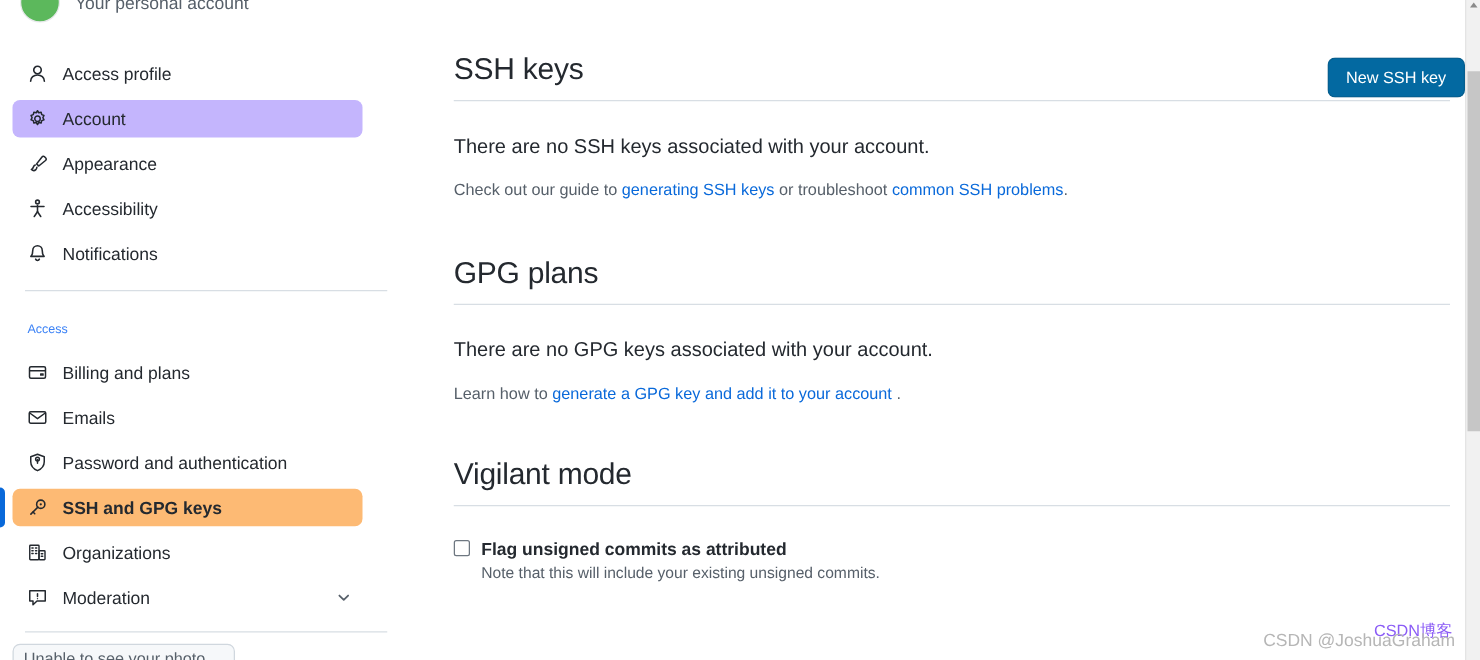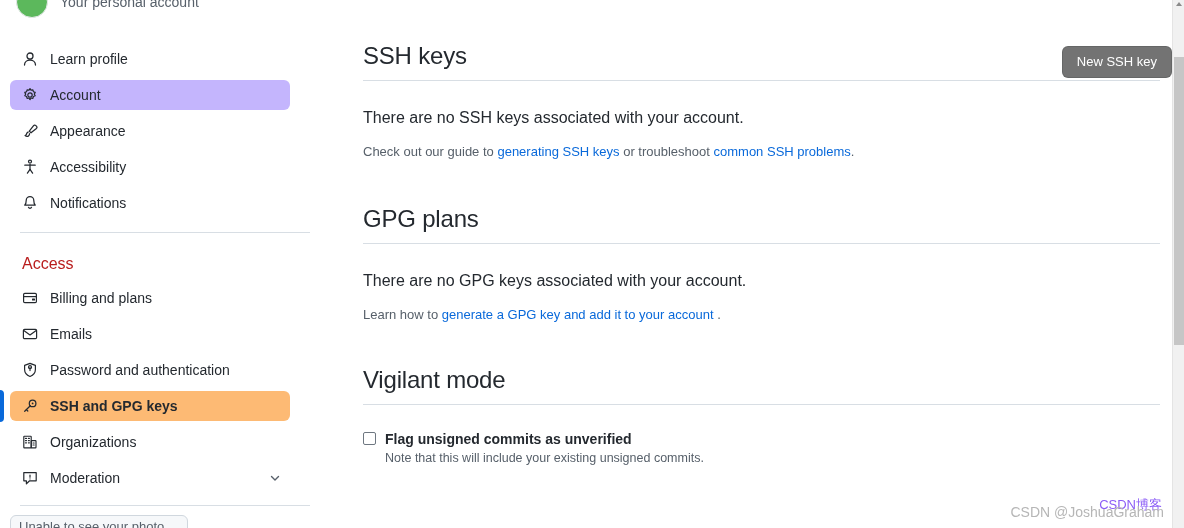--- a/index.html
+++ b/index.html
@@ -66,21 +66,21 @@
     background: #0969da;
     border-radius: 0 6px 6px 0;
   }
   .nav-item .chev { margin-left: auto; margin-right: 8px; color: #57606a; display:flex; }
 
   .nav-divider {
     height: 1px; background: #d8dee4;
     margin: 0 10px;
   }
   .section-label {
-    font-size: 16px; color: #b91c1c;
+    font-size: 10px; color: #3b82f6;
     padding: 0 0 0 22px;
     margin-top: 0;
     height: 18px; line-height: 18px;
   }
   .bottom-strip {
     position: absolute; left: 10px; top: 515px;
     width: 178px; height: 26px;
     background: #f6f8fa;
     border: 1px solid #d0d7de;
     border-radius: 6px;
@@ -101,21 +101,21 @@
     position: relative;
   }
   h2.sec-title {
     font-size: 24px; font-weight: 400; color: #24292f;
     margin: 0; padding: 0;
     line-height: 32px;
     letter-spacing: -0.2px;
   }
   .rule { height: 1px; background: #d8dee4; width: 797px; }
   .btn-green {
-    background: #737373;
+    background: #0369a1;
     color: #ffffff;
     font-size: 13px;
     font-family: "Liberation Sans", sans-serif;
     border: 1px solid rgba(27,31,36,0.15);
     border-radius: 6px;
     padding: 6px 14px;
     line-height: 18px;
     cursor: pointer;
     white-space: nowrap;
   }
@@ -196,21 +196,21 @@
 
     <div class="nav-list">
 
       <div class="nav-item">
         <span class="ico">
           <svg width="16" height="16" viewBox="0 0 16 16" fill="none" stroke="#24292f" stroke-width="1.3">
             <circle cx="8" cy="5" r="3"></circle>
             <path d="M2.5 14c0-3 2.5-5 5.5-5s5.5 2 5.5 5" stroke-linecap="round"></path>
           </svg>
         </span>
-        <span class="lbl">Learn profile</span>
+        <span class="lbl">Access profile</span>
       </div>
 
       <div class="nav-item selected">
         <span class="ico">
           <svg width="16" height="16" viewBox="0 0 16 16" fill="none" stroke="#24292f" stroke-width="1.2">
             <circle cx="8" cy="8" r="2.2"></circle>
             <path d="M8 1.6l1 1.6 1.9-.4.5 1.9 1.8.7-.9 1.7.9 1.7-1.8.7-.5 1.9-1.9-.4-1 1.6-1-1.6-1.9.4-.5-1.9-1.8-.7.9-1.7-.9-1.7 1.8-.7.5-1.9 1.9.4z" stroke-linejoin="round"></path>
           </svg>
         </span>
         <span class="lbl">Account</span>
@@ -364,21 +364,21 @@
 
     <section class="section">
       <div class="sec-head" style="margin-top:40px;">
         <h2 class="sec-title">Vigilant mode</h2>
       </div>
       <div class="rule" style="margin-top:8px;"></div>
 
       <div class="checkbox-row" style="margin-top:24px;">
         <span class="cb"></span>
         <div>
-          <div class="cb-label">Flag unsigned commits as unverified</div>
+          <div class="cb-label">Flag unsigned commits as attributed</div>
           <div class="cb-desc">Note that this will include your existing unsigned commits.</div>
         </div>
       </div>
     </section>
   </main>
 
   <div class="scrollbar">
     <div class="scroll-arrow"></div>
     <div class="scroll-thumb"></div>
   </div>

